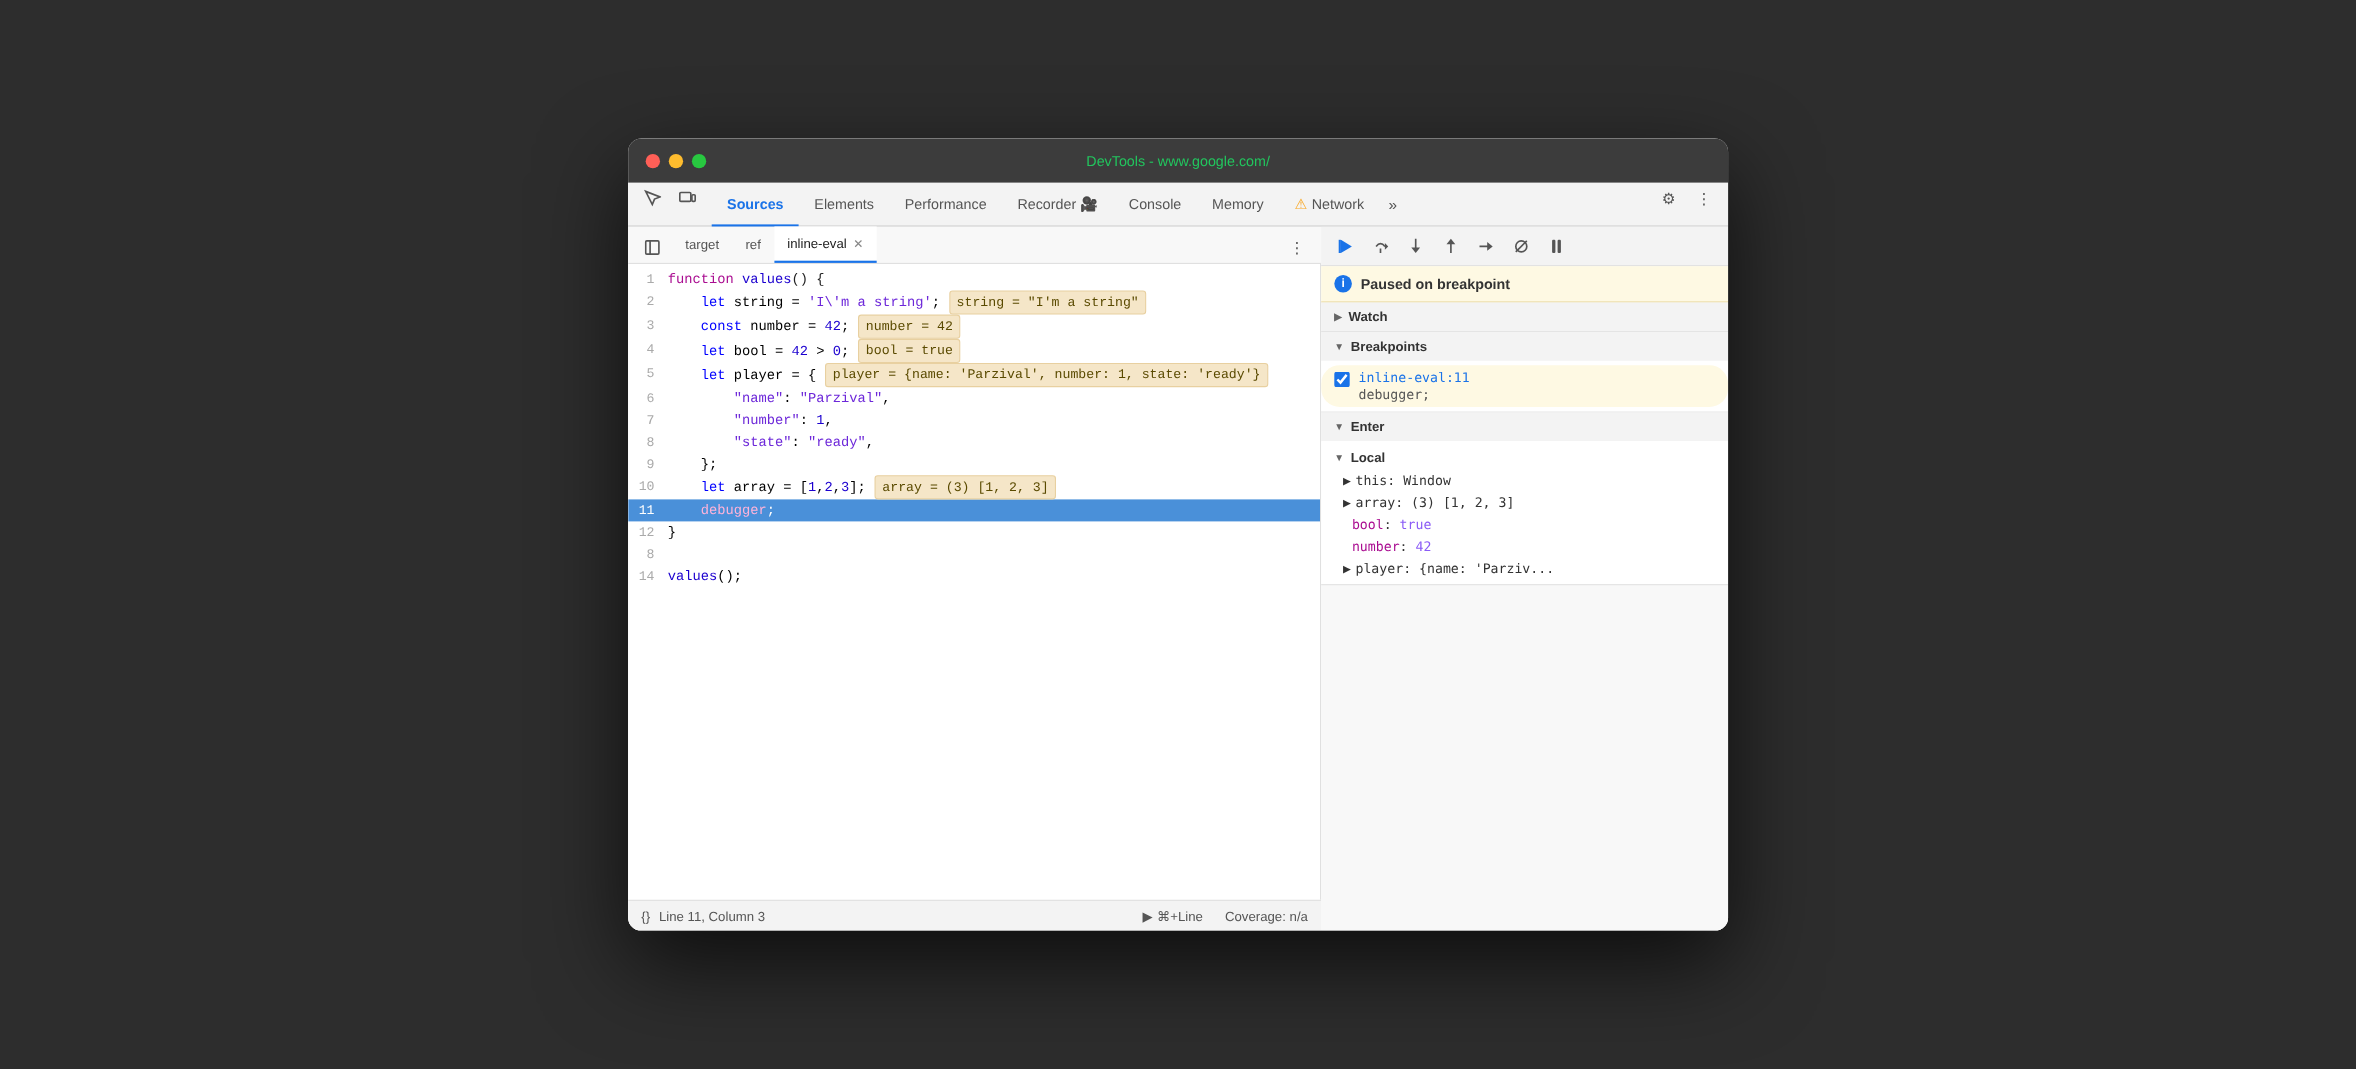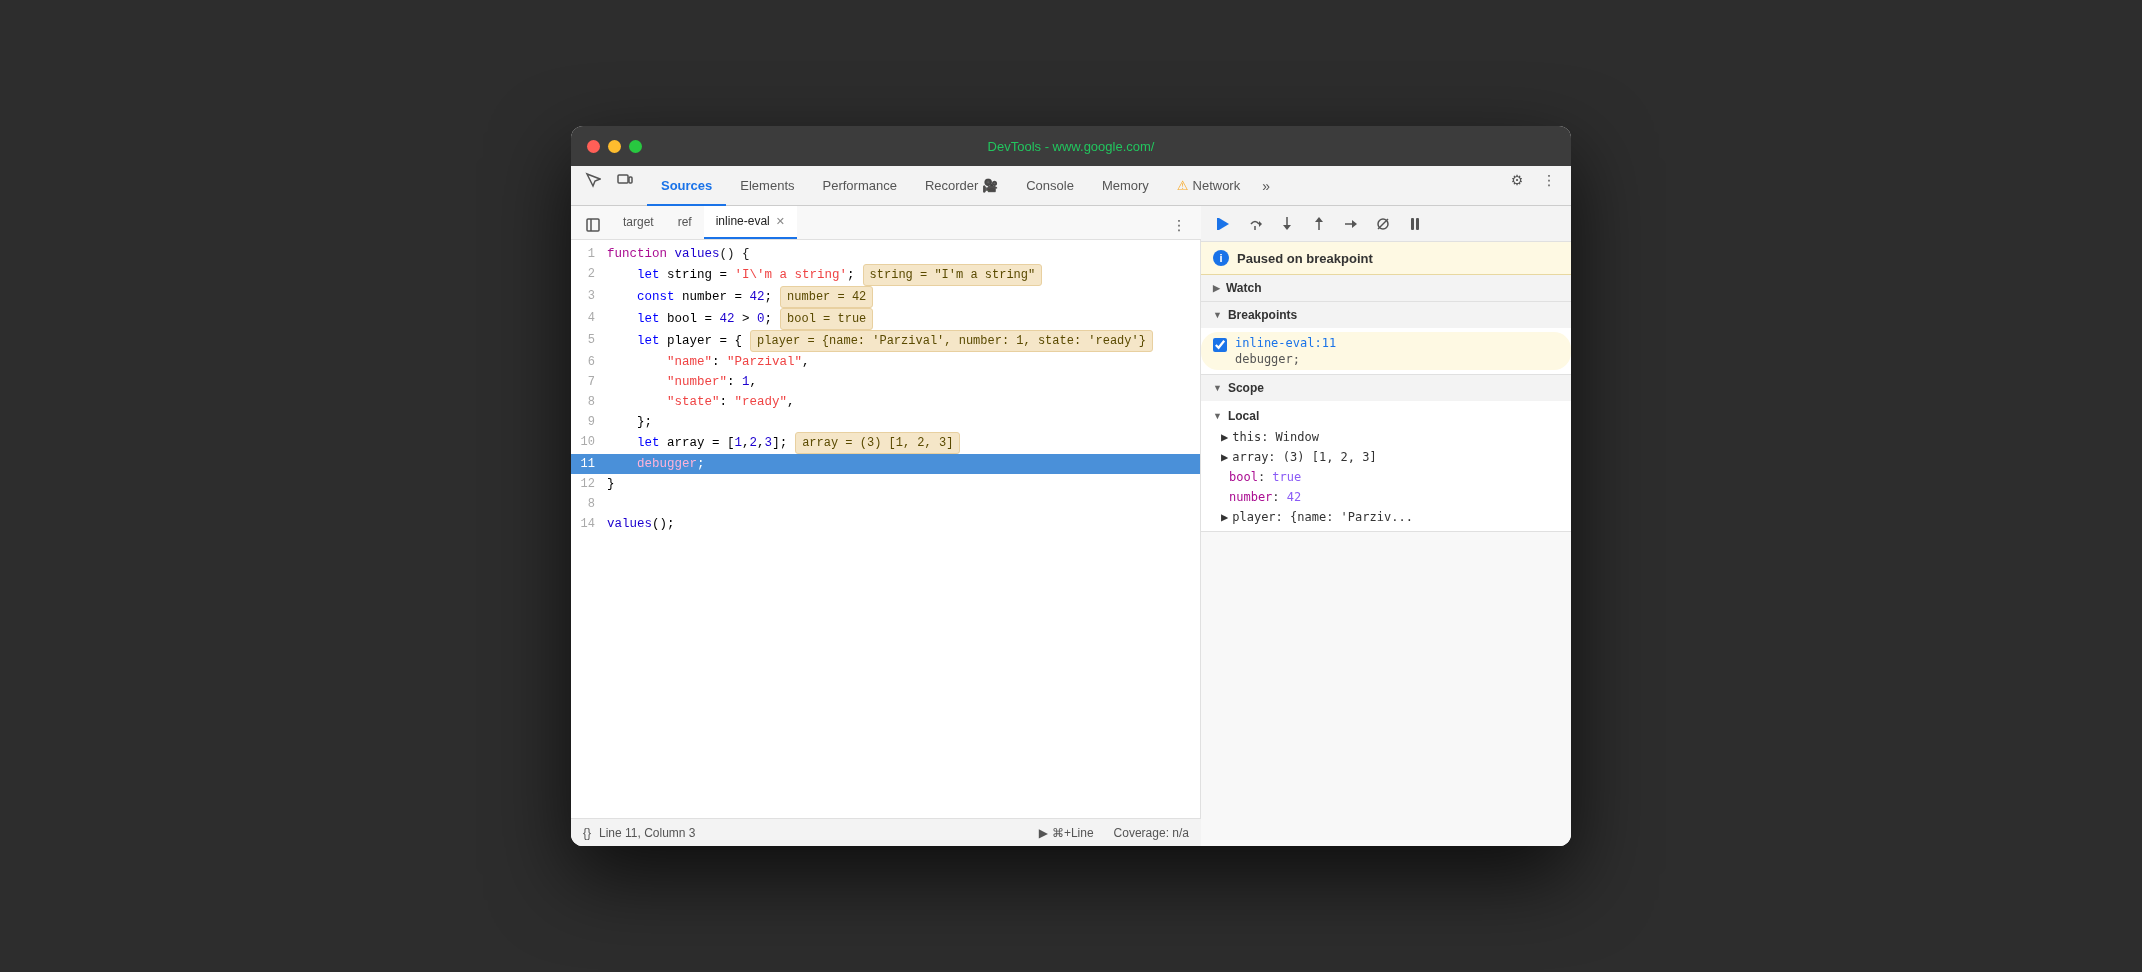--- a/index.html
+++ b/index.html
@@ -188,21 +188,21 @@
       white-space: pre;
       line-height: 20px;
     }
     .code-line.highlighted .line-content {
       color: #fff;
     }
     
     .kw { color: #aa0d91; }          
     .kw2 { color: #0000ff; }         
     .fn { color: #1c00cf; }          
-    .str { color: #ef4444; }         
+    .str { color: #6d28d9; }         
     .num { color: #1c00cf; }         
     .punct { color: #222; } 
 
     
     .eval-bubble {
       display: inline-block;
       background: #f5e6c8;
       border: 1px solid #e8d0a0;
       border-radius: 3px;
       padding: 1px 6px;
@@ -623,21 +623,21 @@
                 <div class="bp-file">inline-eval:11</div>
                 <div class="bp-code">debugger;</div>
               </div>
             </div>
           </div>
         </div>
 
         <div class="panel-section">
           <div class="panel-section-header">
             <span class="triangle">▼</span>
-            <span>Scope</span>
+            <span>Enter</span>
           </div>
           <div class="panel-section-body">
             <div class="scope-group">
               <div class="scope-group-header">
                 <span class="triangle">▼</span>
                 <span>Local</span>
               </div>
 
               <div class="scope-item-expandable">
                 <span class="expand">▶</span>

